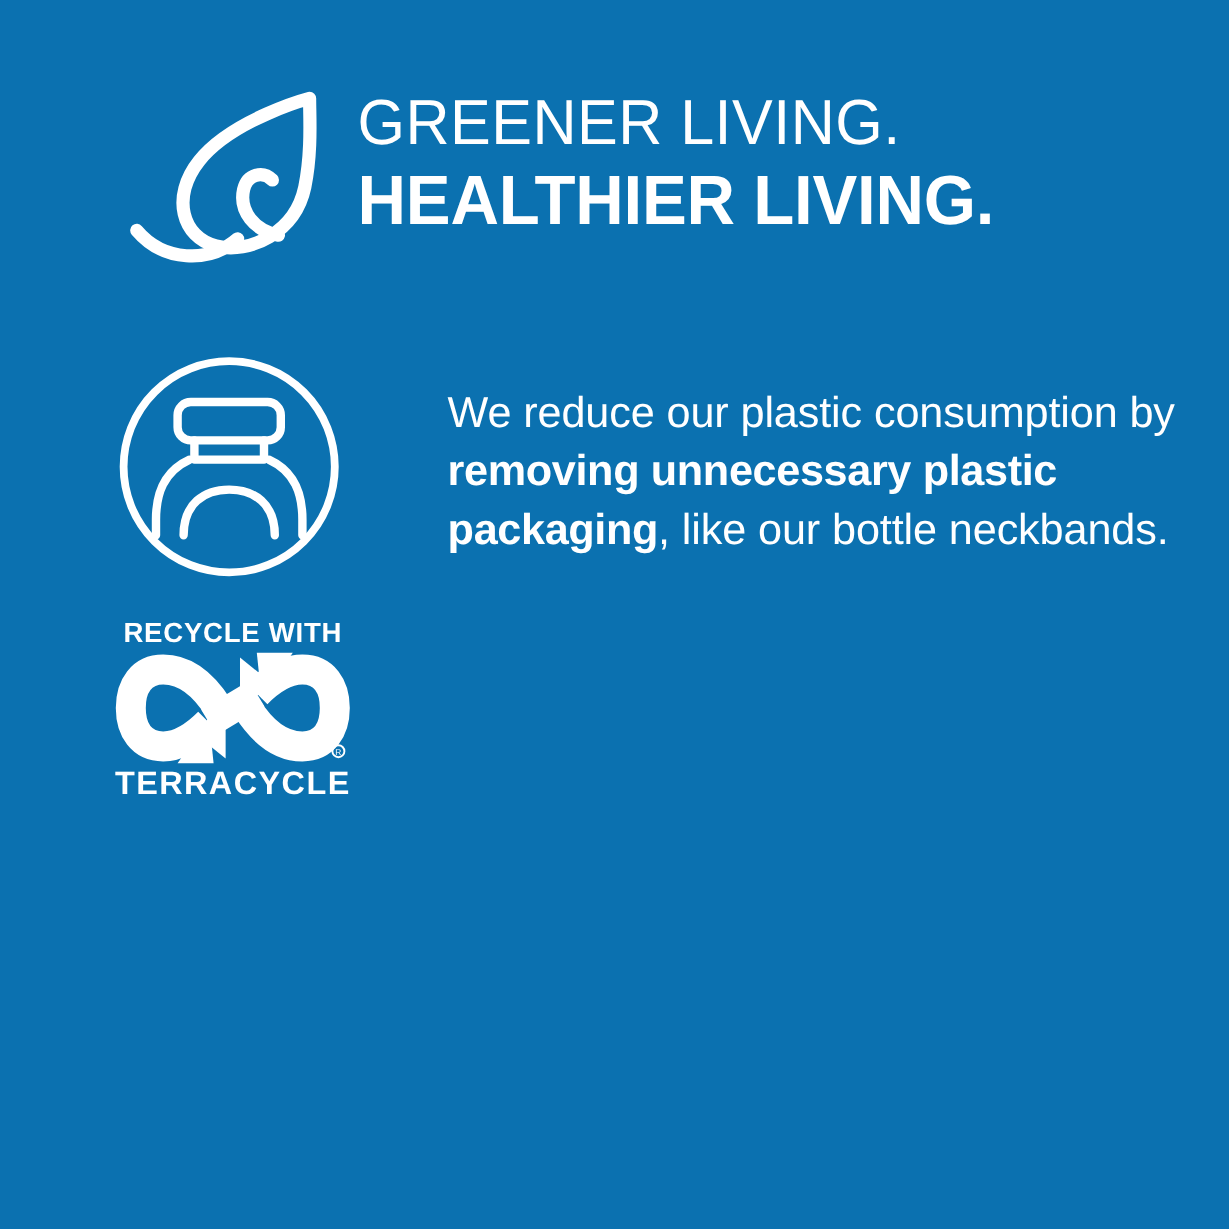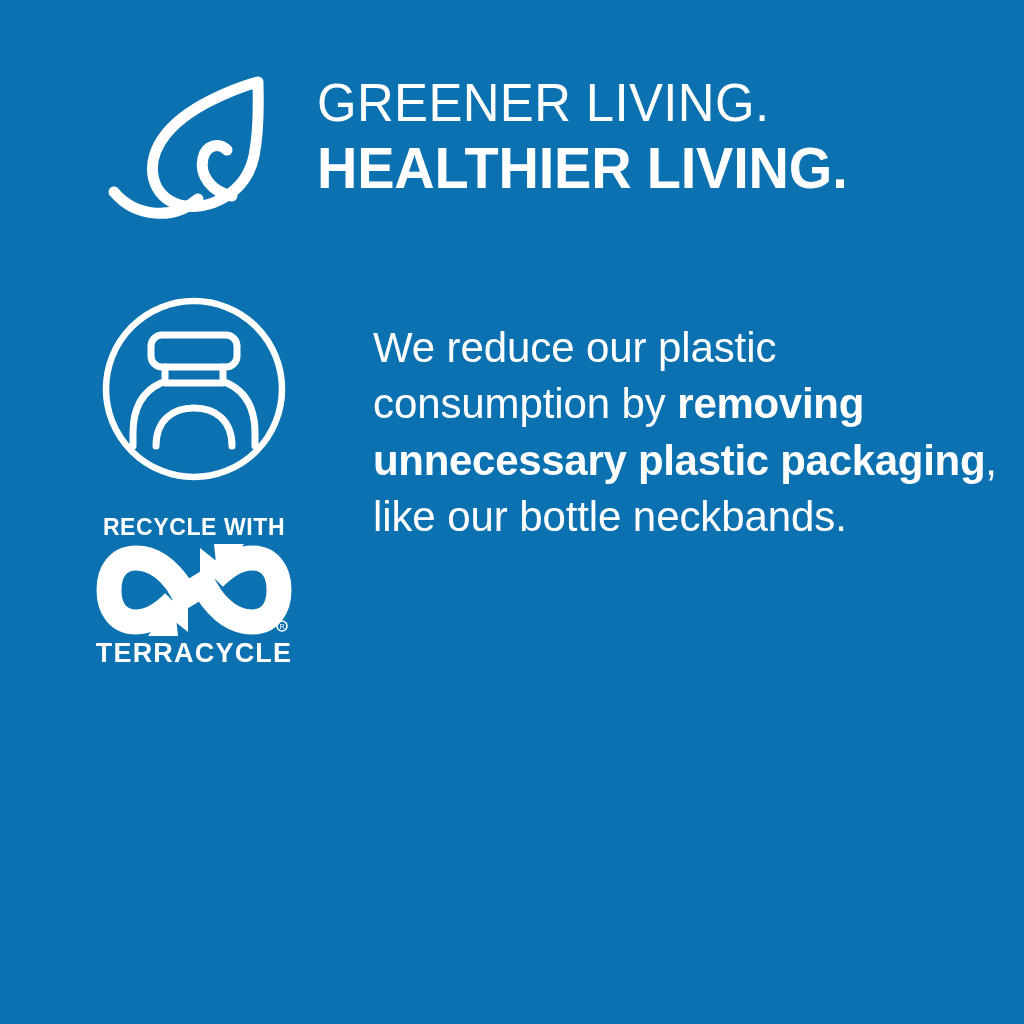--- a/index.html
+++ b/index.html
@@ -29,21 +29,20 @@
     left: 0;
     top: 62px;
     width: 1024px;
     height: 170px;
     display: flex;
     flex-direction: row;
     align-items: flex-start;
     justify-content: flex-start;
     padding-left: 104px;
     box-sizing: border-box;
-    gap: 19px;
   }
 
   .leaf-icon {
     width: 190px;
     height: 162px;
     flex: 0 0 190px;
     margin-top: 6px;
     margin-left: -6px;
   }
 
@@ -100,33 +99,32 @@
   .row-1 { height: 220px; }
   .row-2 { height: 212px; }
   .row-3 { height: 230px; }
 
   .icon-cell {
     flex: 0 0 196px;
     width: 196px;
     height: 190px;
     display: flex;
     align-items: flex-start;
-    justify-content: center;
     position: relative;
   }
 
   .row-1 .icon-cell { padding-top: 6px; }
   .row-2 .icon-cell { padding-top: 8px; }
   .row-3 .icon-cell { padding-top: 8px; }
 
   .text-cell {
     flex: 1 1 auto;
     padding-left: 81px;
     color: #ffffff;
-    font-size: 42px;
+    font-size: 36px;
     line-height: 1.345;
     font-weight: 400;
     letter-spacing: -0.1px;
   }
 
   .row-1 .text-cell { padding-top: 32px; }
   .row-2 .text-cell { padding-top: 30px; }
   .row-3 .text-cell { padding-top: 28px; }
 
   .text-cell b {

